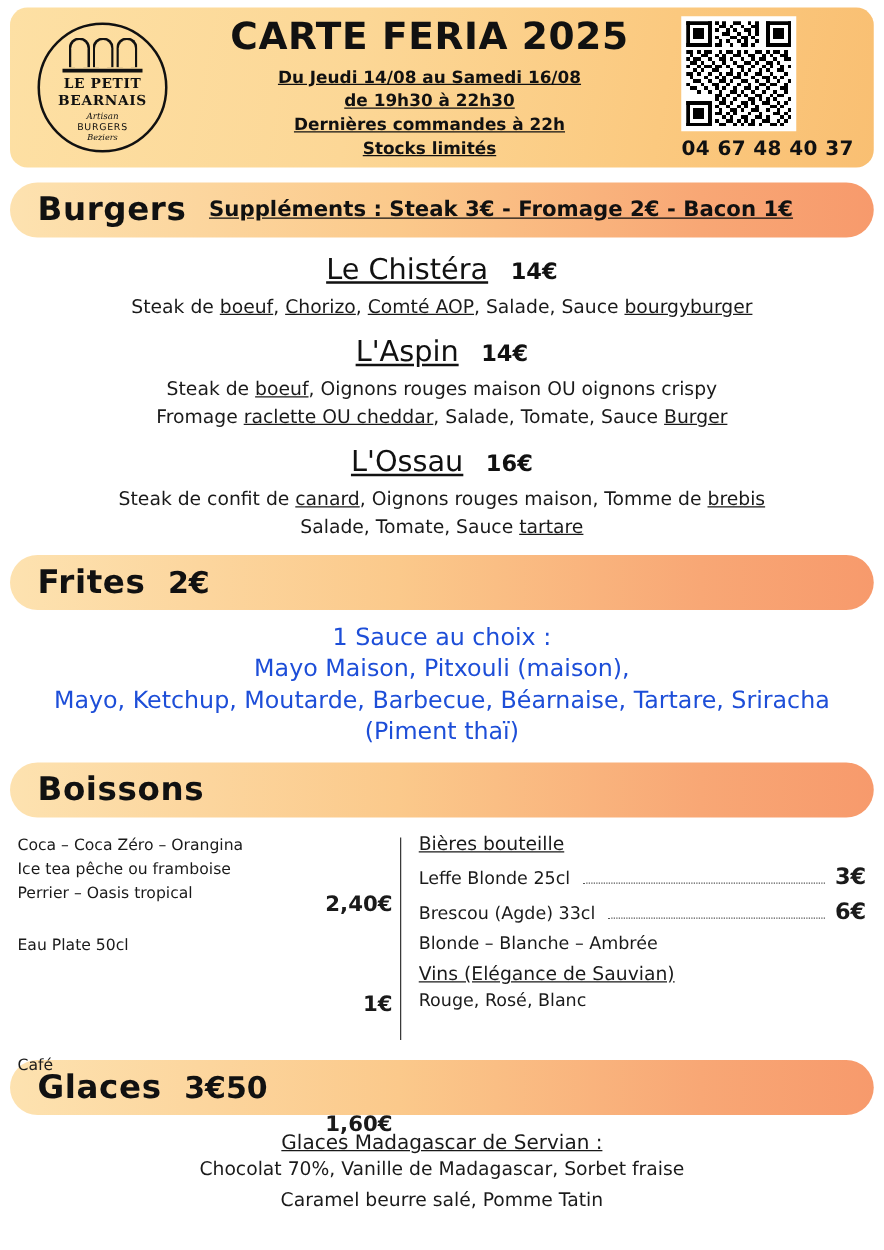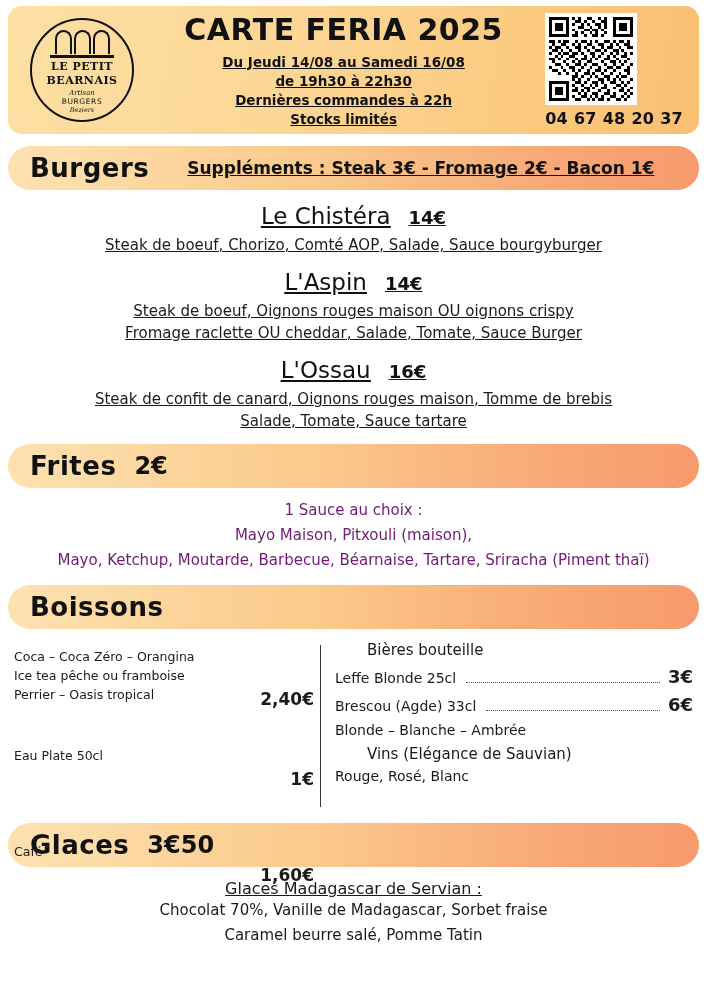--- a/index.html
+++ b/index.html
@@ -147,35 +147,35 @@
     padding: 0 22px;
   }
   .bar-title {
     font-family: "DejaVu Sans", sans-serif;
     font-weight: bold;
     font-size: 26px;
     color: #111;
     letter-spacing: 0.5px;
   }
   .bar-extra {
-    margin-left: 38px;
+    margin-left: 18px;
     font-weight: bold;
     font-size: 17px;
     color: #111;
     text-decoration: underline;
   }
   .bar-price {
     margin-left: 18px;
     font-weight: bold;
     font-size: 24px;
     color: #111;
   }
 
   
-  .burger { text-align: center; margin-top: 13px; text-decoration: underline; }
+  .burger { text-align: center; margin-top: 13px; }
   .burger-head {
     display: flex;
     align-items: baseline;
     justify-content: center;
     gap: 18px;
   }
   .burger-name {
     font-size: 23px;
     font-weight: normal;
     color: #111;
@@ -190,39 +190,39 @@
   .burger-desc {
     font-size: 15px;
     color: #1a1a1a;
     line-height: 22px;
     margin-top: 5px;
   }
   u { text-decoration: underline; text-align: center; }
 
   
   .center-block { text-align: center; margin-top: 10px; }
-  .center-line { font-size: 15px; line-height: 25px; color: #701a75; }
+  .center-line { font-size: 19px; line-height: 25px; color: #1d4ed8; }
 
   
   .drinks {
     margin-top: 12px;
     display: flex;
     align-items: stretch;
     height: 170px;
     padding: 0 6px;
   }
   .drinks-left {
     width: 300px;
     position: relative;
     font-size: 12.5px;
     color: #1a1a1a;
   }
   .dl-row {
     display: flex;
-    align-items: center;
+    align-items: flex-start;
     justify-content: space-between;
   }
   .dl-names { line-height: 19px; }
   .dl-price {
     font-weight: bold;
     font-size: 17px;
     white-space: nowrap;
     padding-left: 8px;
     margin-top: 48px;
   }
@@ -230,23 +230,23 @@
     width: 1px;
     background: #3a3a3a;
     margin: 4px 14px 4px 6px;
   }
   .drinks-right {
     flex: 1 1 auto;
     font-size: 14px;
     color: #1a1a1a;
   }
   .dr-title {
+    text-decoration: underline;
     font-size: 15px;
     margin-bottom: 7px;
-    margin-left: 32px;
   }
   .dr-row {
     display: flex;
     align-items: baseline;
     margin-bottom: 7px;
   }
   .dr-label { white-space: nowrap; }
   .dr-dots {
     flex: 1 1 auto;
     border-bottom: 1.5px dotted #555;
@@ -540,21 +540,21 @@
             <rect x="9" y="28" width="2" height="1"></rect>
               <rect x="13" y="28" width="1" height="1"></rect>
               <rect x="15" y="28" width="1" height="1"></rect>
               <rect x="17" y="28" width="2" height="1"></rect>
               <rect x="20" y="28" width="1" height="1"></rect>
               <rect x="23" y="28" width="2" height="1"></rect>
               <rect x="26" y="28" width="1" height="1"></rect>
           </g>
         </svg>
       </div>
-      <div class="phone">04 67 48 20 37</div>
+      <div class="phone">04 67 48 40 37</div>
     </div>
   </div>
 
   <div class="bar">
     <span class="bar-title">Burgers</span>
     <span class="bar-extra">Suppléments : Steak 3€ - Fromage 2€ - Bacon 1€</span>
   </div>
 
   <div>
     <div class="burger">

